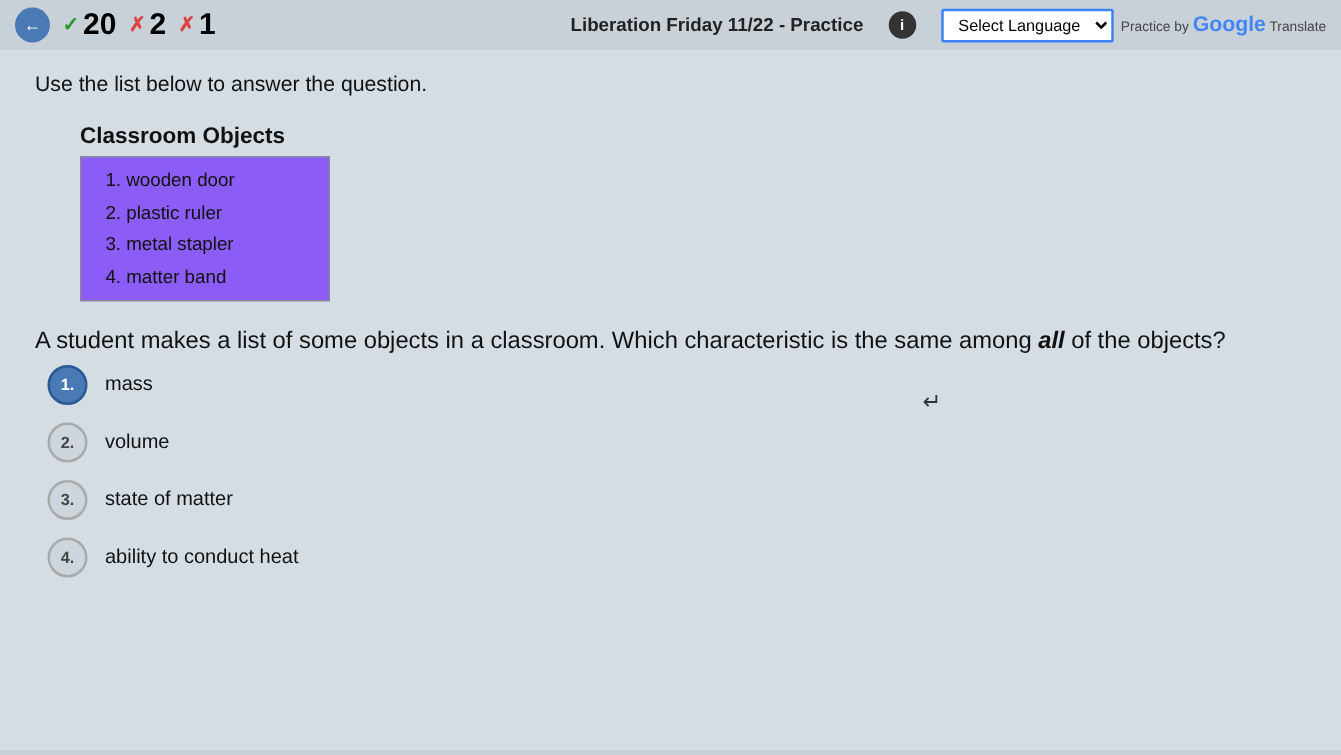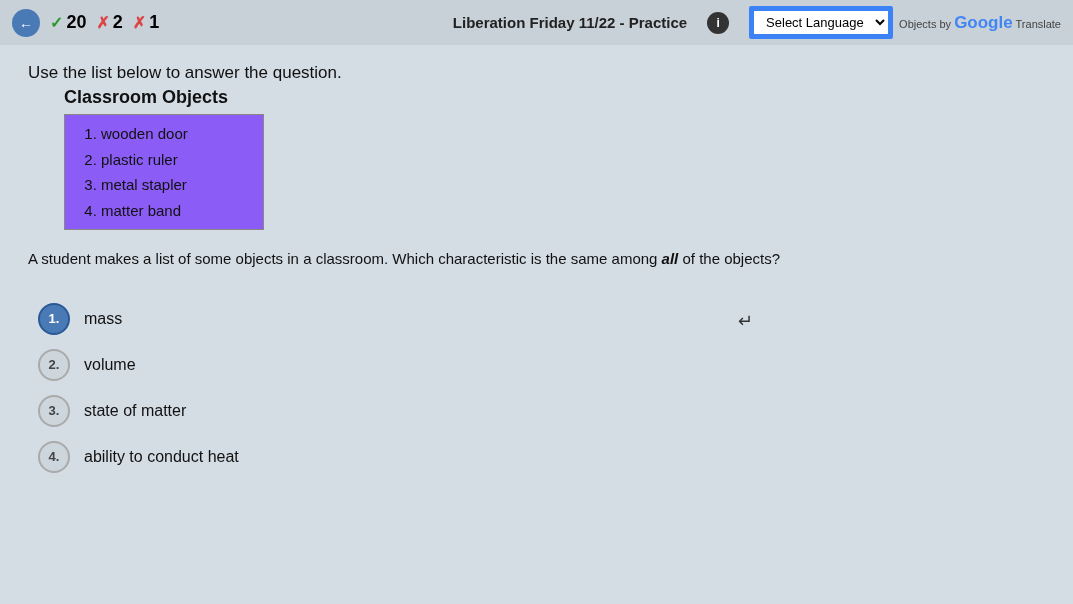--- a/index.html
+++ b/index.html
@@ -46,21 +46,21 @@
       align-items: center;
       gap: 3px;
       font-size: 16px;
       font-weight: bold;
     }
 
     .score-check { color: #2a9a2a; }
     .score-x1 { color: #d44; }
     .score-x2 { color: #d44; }
 
-    .score-num { font-size: 18px; }
+    .score-num { font-size: 24px; }
 
     .right-controls {
       display: flex;
       align-items: center;
       gap: 20px;
     }
 
     .title-text {
       font-size: 15px;
       font-weight: bold;
@@ -81,21 +81,21 @@
       cursor: pointer;
     }
 
     .lang-select-wrap {
       display: flex;
       align-items: center;
       gap: 6px;
     }
 
     .lang-select {
-      border: 5px solid #3b82f6;
+      border: 2px solid #3b82f6;
       background: white;
       padding: 3px 8px;
       font-size: 13px;
       cursor: pointer;
       border-radius: 2px;
     }
 
     .powered-by {
       font-size: 11px;
       color: #444;
@@ -116,21 +116,21 @@
     
     .main-content {
       background: #d4dce4;
       padding: 18px 28px;
       min-height: 560px;
     }
 
     .instruction {
       font-size: 17px;
       color: #111;
-      margin-bottom: 4px;
+      margin-bottom: 20px;
     }
 
     .list-section {
       margin-bottom: 18px;
       padding-left: 36px;
     }
 
     .list-title {
       font-size: 18px;
       font-weight: bold;
@@ -148,23 +148,23 @@
 
     .objects-box ol {
       list-style: decimal;
       padding-left: 20px;
       font-size: 15px;
       color: #111;
       line-height: 1.7;
     }
 
     .question-text {
-      font-size: 15px;
-      color: #111;
-      margin-bottom: 32px;
+      font-size: 19px;
+      color: #111;
+      margin-bottom: 4px;
       line-height: 1.5;
     }
 
     .question-text em {
       font-style: italic;
       font-weight: bold;
     }
 
     
     .answer-choices {
@@ -238,21 +238,21 @@
   </div>
 
   <div class="right-controls">
     <span class="title-text">Liberation Friday 11/22 - Practice</span>
     <div class="info-btn">i</div>
     <div class="lang-select-wrap">
       <select class="lang-select">
         <option>Select Language</option>
       </select>
       <span class="powered-by">
-        <span>Objects by </span><span class="powered-google">Google</span><span class="powered-translate"> Translate</span>
+        <span>Practice by </span><span class="powered-google">Google</span><span class="powered-translate"> Translate</span>
       </span>
     </div>
   </div>
 </div>
 
 <div class="main-content">
 
   <p class="instruction">Use the list below to answer the question.</p>
 
   <div class="list-section">

